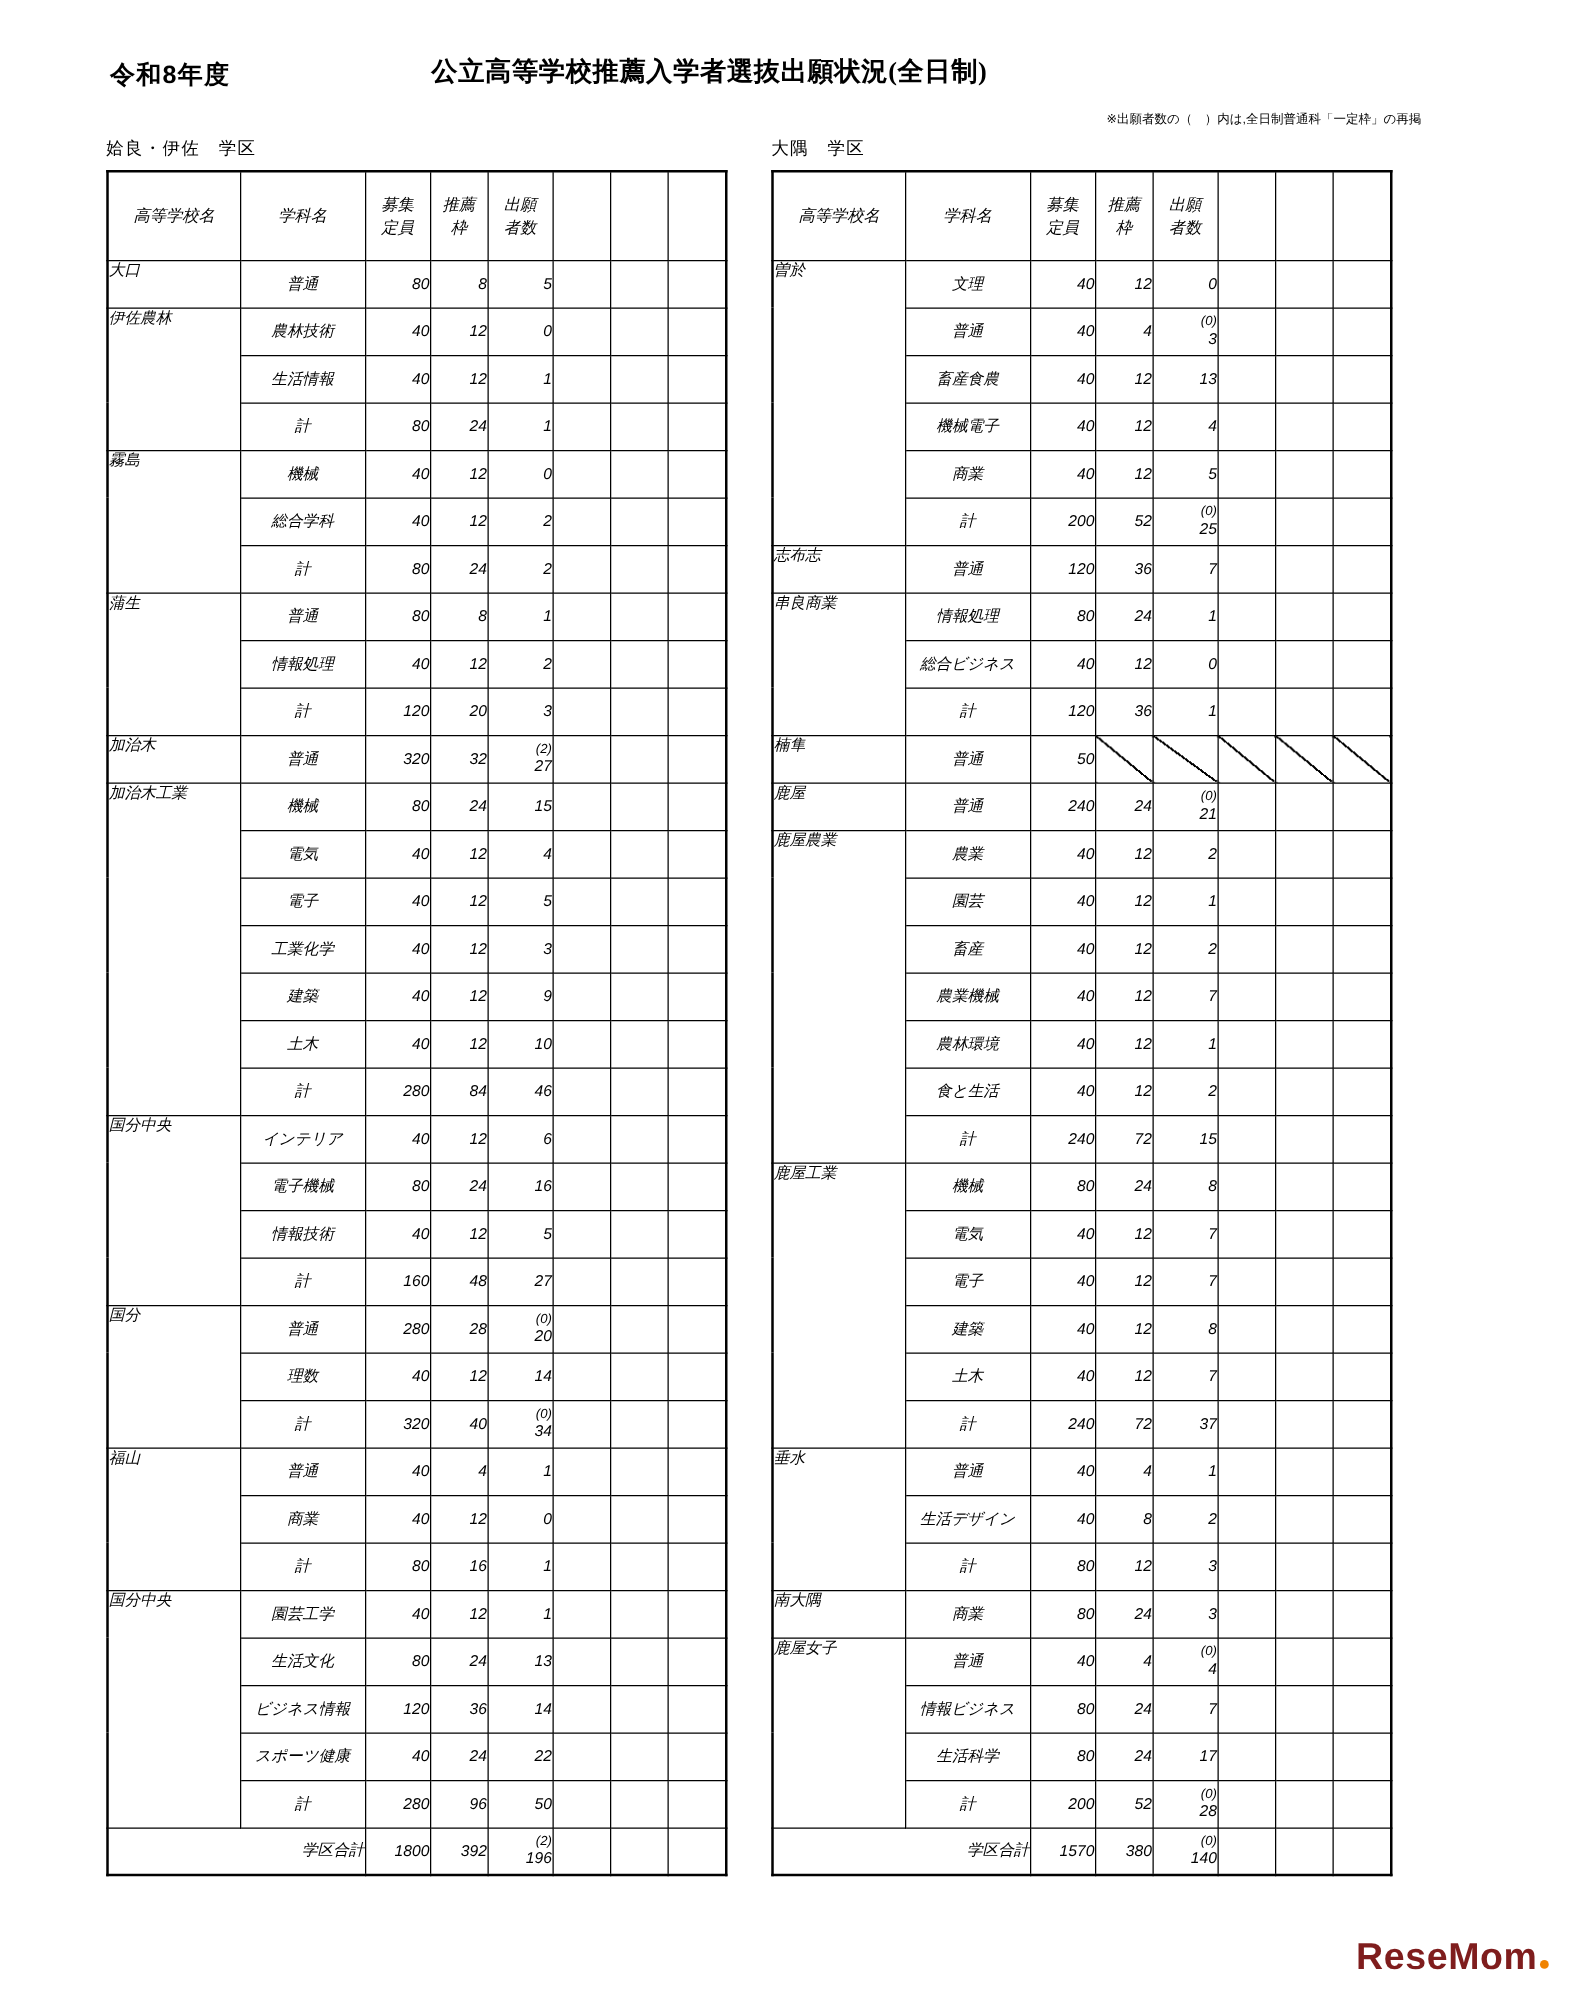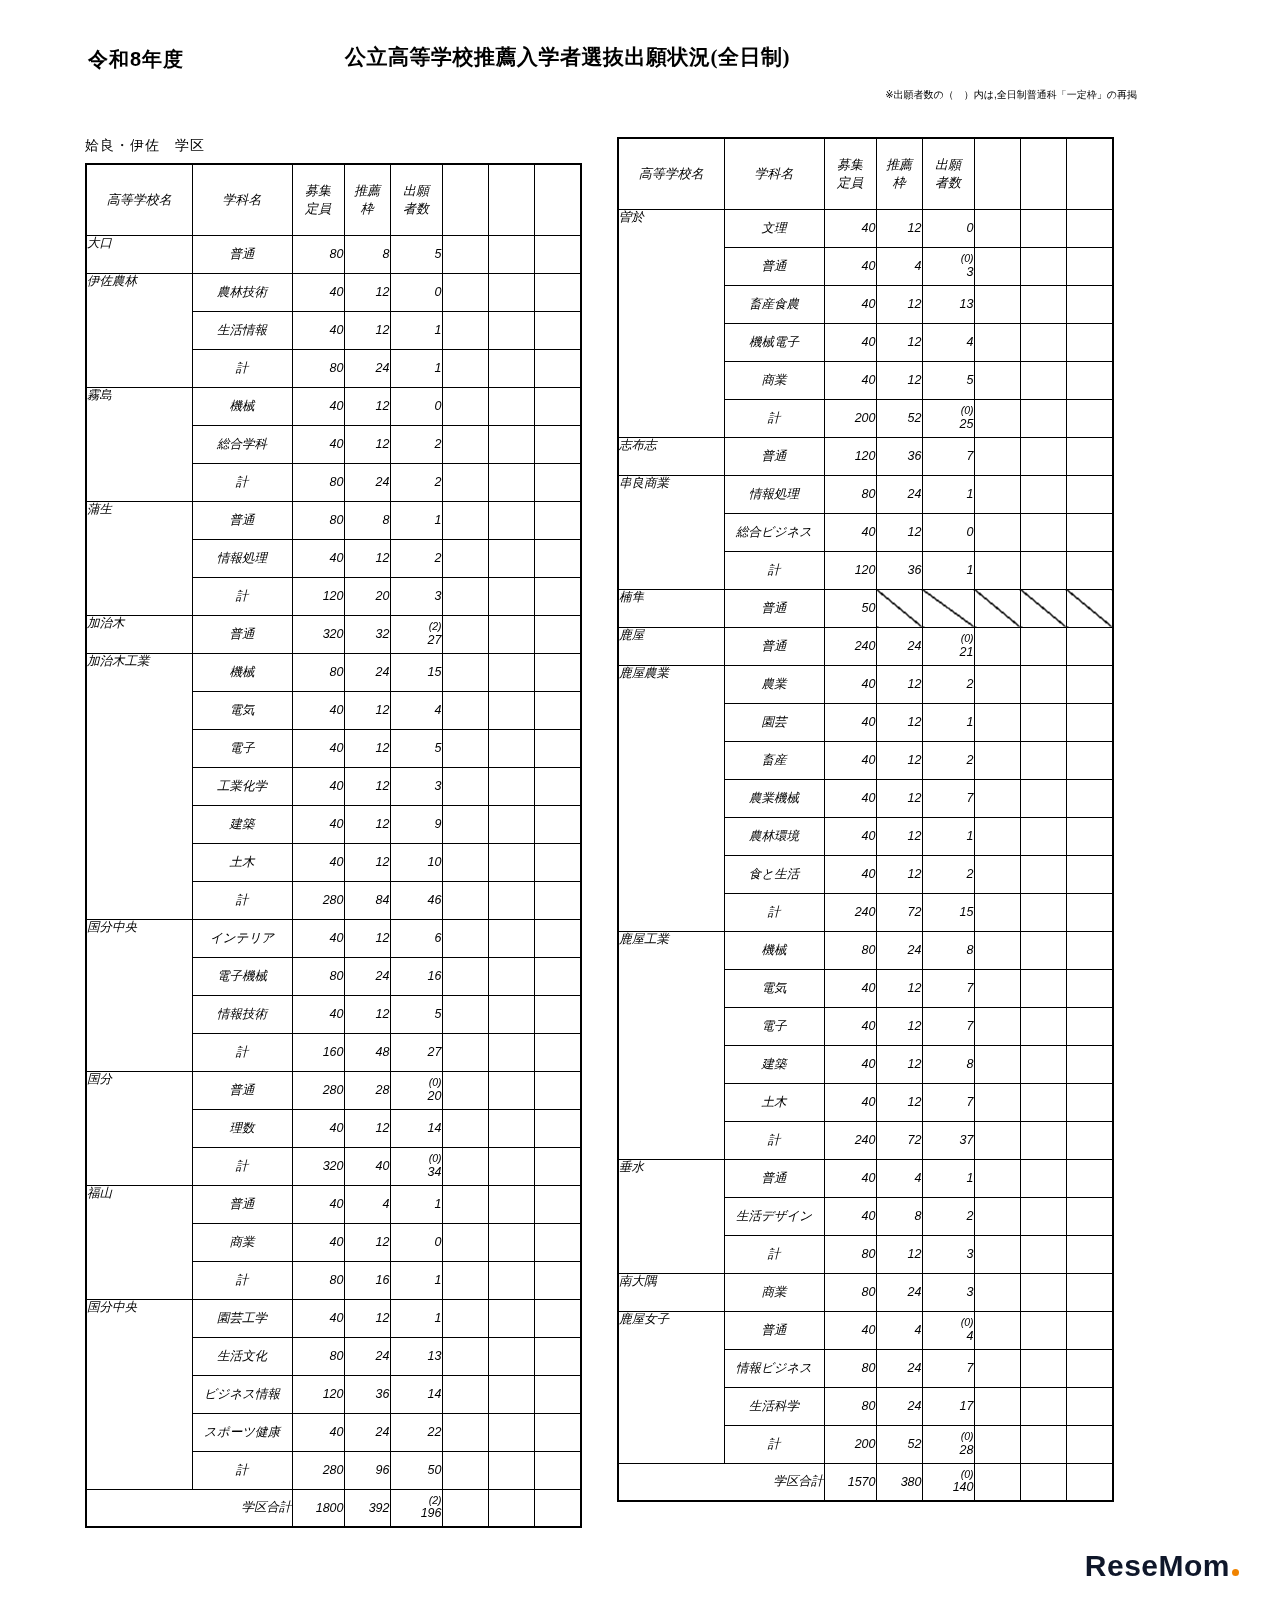--- a/index.html
+++ b/index.html
@@ -4,40 +4,40 @@
 <style>
   * { box-sizing: border-box; }
   html,body { margin:0; padding:0; background:#ffffff; }
   body { font-family:"Liberation Sans","DejaVu Sans",sans-serif; color:#000; }
   .page { position:relative; width:1267px; height:1603px; background:#fff; overflow:hidden; }
 
   .year-label { position:absolute; left:88px; top:46px; font-size:20px; font-weight:bold; letter-spacing:1px; }
   .page-title { position:absolute; left:345px; top:43px; font-size:21px; font-weight:bold; margin:0; letter-spacing:0.5px;font-family:Liberation Serif, serif; }
   .note { position:absolute; right:130px; top:88px; font-size:10px; }
 
-  .tables-wrap { position:absolute; left:85px; top:110px; display:flex; gap:37px;margin-top:27px; }
+  .tables-wrap { position:absolute; left:85px; top:110px; display:flex; gap:37px; }
   .district { width:495px; }
   .district-label { font-size:14px; height:26px; letter-spacing:1px; }
 
   table.roster { border-collapse:collapse; table-layout:fixed; width:495px; border:2px solid #000;font-style:italic; }
   table.roster th, table.roster td { border:1px solid #000; padding:0; font-weight:normal; }
   table.roster th.hdr { height:71px; font-size:13px; text-align:center; vertical-align:middle; white-space:pre-line; line-height:1.35; }
   table.roster td { height:38px; font-size:12.5px; }
   td.school { vertical-align:top; padding-top:11px; line-height:1.2; }
   td.dept { text-align:center; vertical-align:middle; }
   td.num { text-align:right; vertical-align:middle; padding-right:8px; }
   td.num .note-line { font-size:10.5px; line-height:1.1; }
   td.num .num-line { font-size:12.5px; line-height:1.15; }
   td.slash { background:linear-gradient(to top right,
               transparent calc(50% - 0.8px), #000 calc(50% - 0.8px),
               #000 calc(50% + 0.8px), transparent calc(50% + 0.8px)); }
   tr.total-row td.total-label { text-align:right; vertical-align:middle; }
 
   .watermark { position:absolute; right:28px; bottom:22px; font-size:30px; font-weight:bold;
-               color:#0f172a; letter-spacing:0.5px; line-height:1;margin-left:12px; }
+               color:#7f1d1d; letter-spacing:0.5px; line-height:1;margin-left:12px; }
   .watermark .dot { display:inline-block; width:7px; height:7px; border-radius:50%;
                     background:#f08300; margin-left:2px; }
 </style>
 </head>
 <body>
 
 <div class="page">
 
   <div class="year-label">令和8年度</div>
   <h1 class="page-title">公立高等学校推薦入学者選抜出願状況(全日制)</h1>
@@ -398,20 +398,21 @@
                 <div class="num-line">196</div>
               </td>
               <td class="empty"></td>
               <td class="empty"></td>
               <td class="empty"></td>
             </tr>
           </tbody>
         </table>
     </section>
     <section class="district">
+      <div class="district-label">大隅　学区</div>
       <table class="roster">
           <colgroup>
             <col style="width: 106px;">
             <col style="width: 100px;">
             <col style="width: 52px;">
             <col style="width: 46px;">
             <col style="width: 52px;">
             <col style="width: 46px;">
             <col style="width: 46px;">
             <col style="width: 47px;">

